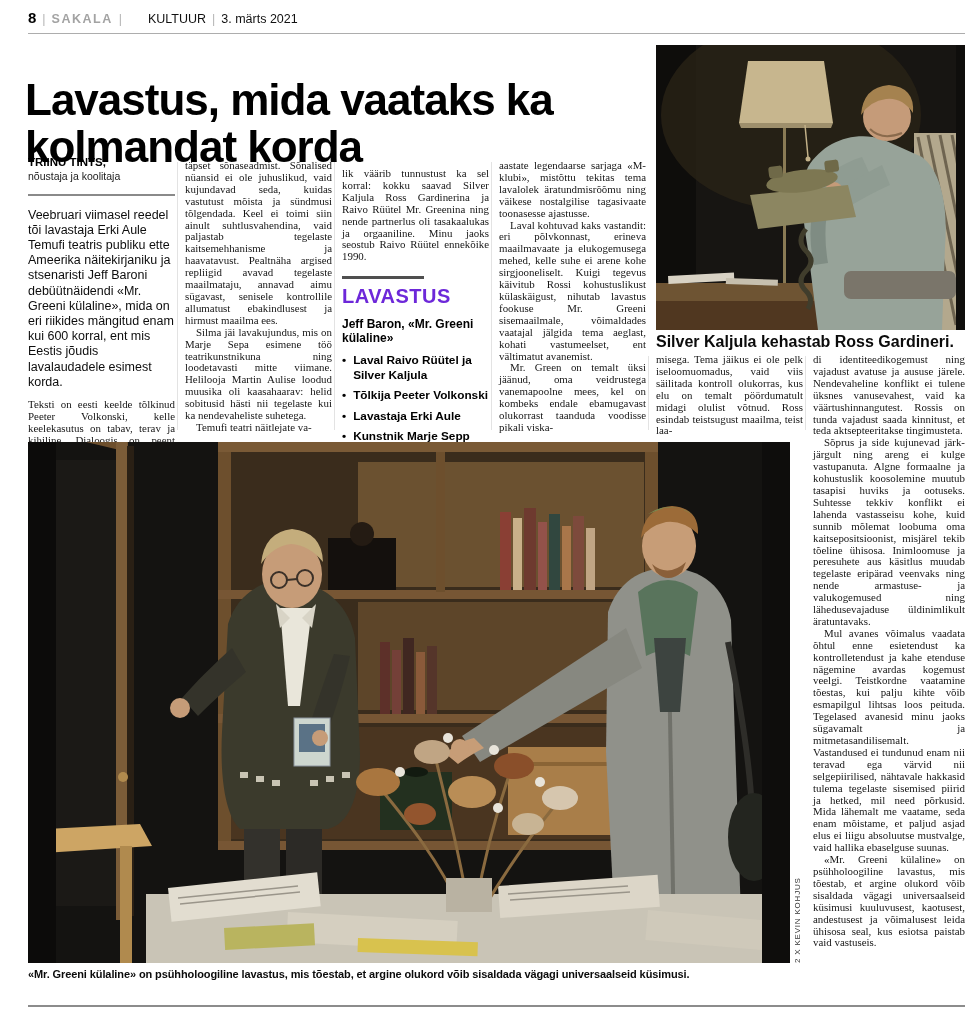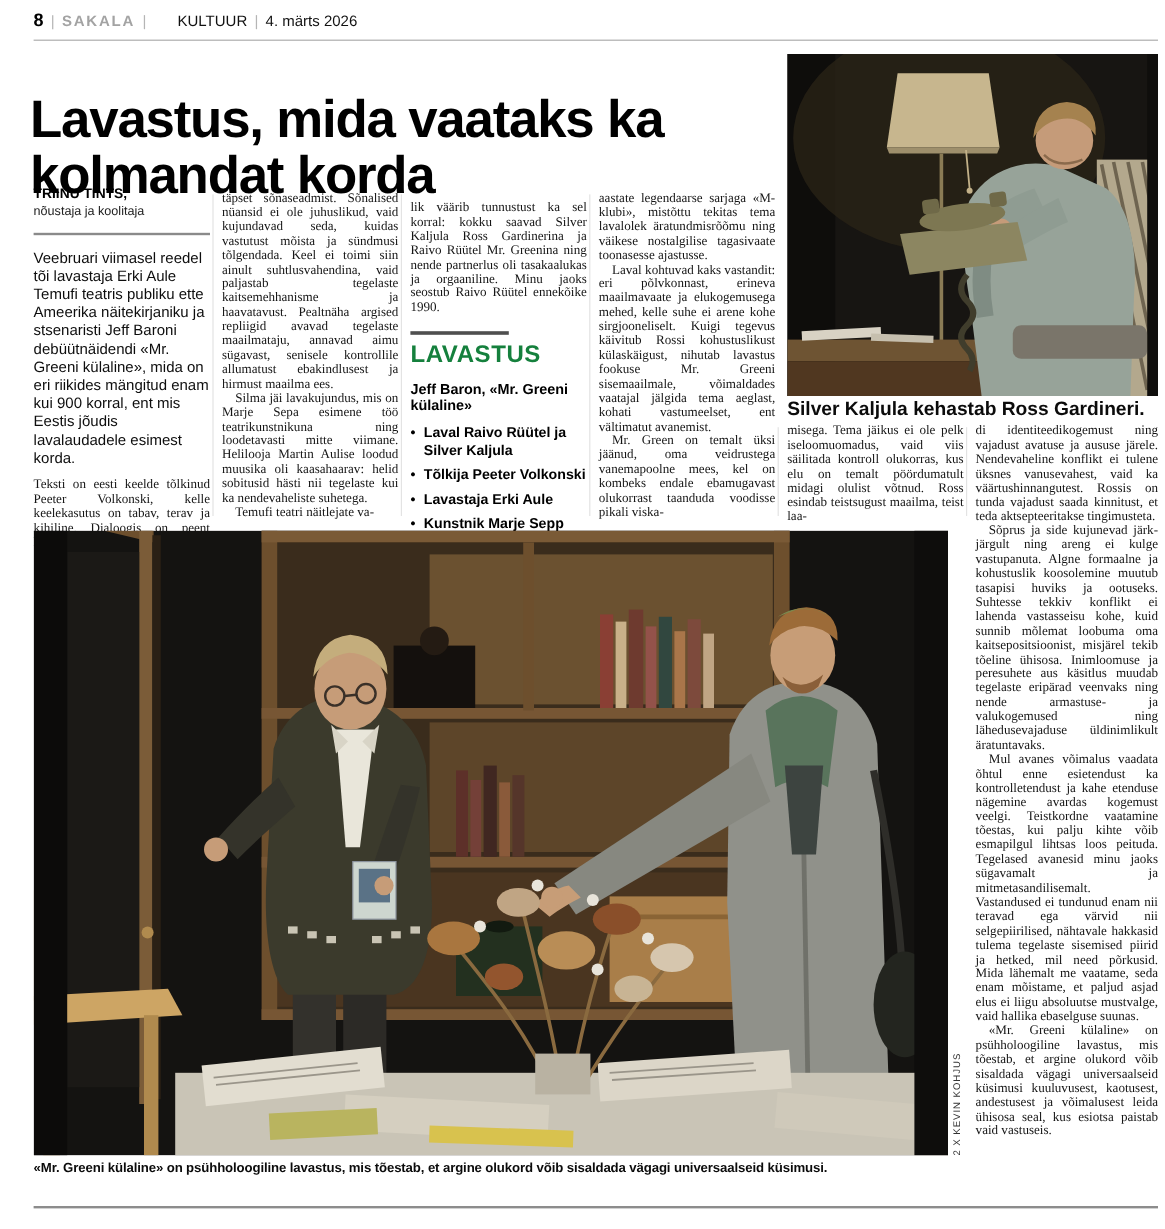--- a/index.html
+++ b/index.html
@@ -35,21 +35,21 @@
 
   .serif{font-family:"Liberation Serif",serif;font-size:10.9px;line-height:11.9px;
          text-align:justify;color:#151515;}
   .serif p{margin:0;}
   .serif p + p{text-indent:11px;}
   .col1 .serif{margin-top:9px;}
 
   
   .infobox{margin-top:13px;}
   .infobox-rule{width:82px;height:3px;background:#4f4f4f;}
-  .infobox-heading{margin-top:6px;font-size:20px;font-weight:bold;letter-spacing:.5px;color:#15803d;}
+  .infobox-heading{margin-top:6px;font-size:20px;font-weight:bold;letter-spacing:.5px;color:#6d28d9;}
   .infobox-title{margin-top:9px;font-size:12px;font-weight:bold;color:#000;line-height:14px;}
   .infobox-list{list-style:none;margin:8px 0 0 0;padding:0;}
   .infobox-list li{display:flex;gap:7px;font-size:11.8px;font-weight:bold;line-height:14.5px;margin-bottom:6px;color:#000;}
   .infobox-list .bullet{flex:0 0 auto;}
   .infobox-source{margin-top:4px;text-align:right;font-size:10.5px;color:#4a4a4a;}
 
   
   .photo-top{position:absolute;left:656px;top:45px;width:309px;height:285px;overflow:hidden;}
   .caption-top{position:absolute;left:656px;top:333px;width:309px;font-size:16px;font-weight:bold;color:#0b0b0b;}
   .photo-main{position:absolute;left:28px;top:442px;width:762px;height:521px;overflow:hidden;}
@@ -74,31 +74,31 @@
 
 <div class="page">
 
   <div class="masthead">
     <span class="pageno">8</span>
     <span class="sep">|</span>
     <span class="brand">SAKALA</span>
     <span class="sep">|</span>
     <span class="section">KULTUUR</span>
     <span class="sep">|</span>
-    <span class="date">4. märts 2026</span>
+    <span class="date">3. märts 2021</span>
   </div>
   <div class="header-rule"></div>
 
   <h1 class="headline">Lavastus, mida vaataks ka kolmandat korda</h1>
 
   <div class="col col1">
     <div class="byline-name">TRIINU TINTS,</div>
     <div class="byline-role">nõustaja ja koolitaja</div>
     <div class="byline-rule"></div>
-    <div class="lead">Veebruari viimasel reedel tõi lavastaja Erki Aule Temufi teatris publiku ette Ameerika näitekirjaniku ja stsenaristi Jeff Baroni debüütnäidendi «Mr. Greeni külaline», mida on eri riikides mängitud enam kui 900 korral, ent mis Eestis jõudis lavalaudadele esimest korda.</div>
+    <div class="lead">Veebruari viimasel reedel tõi lavastaja Erki Aule Temufi teatris publiku ette Ameerika näitekirjaniku ja stsenaristi Jeff Baroni debüütnäidendi «Mr. Greeni külaline», mida on eri riikides mängitud enam kui 600 korral, ent mis Eestis jõudis lavalaudadele esimest korda.</div>
     <div class="serif">
       <p>Teksti on eesti keelde tõlkinud Peeter Volkonski, kelle keelekasutus on tabav, terav ja kihiline. Dialoogis on peent huumorit ja</p>
     </div>
   </div>
 
   <div class="col col2 serif">
     <p>täpset sõnaseadmist. Sõnalised nüansid ei ole juhuslikud, vaid kujundavad seda, kuidas vastutust mõista ja sündmusi tõlgendada. Keel ei toimi siin ainult suhtlusvahendina, vaid paljastab tegelaste kaitsemehhanisme ja haavatavust. Pealtnäha argised repliigid avavad tegelaste maailmataju, annavad aimu sügavast, senisele kontrollile allumatust ebakindlusest ja hirmust maailma ees.</p>
     <p>Silma jäi lavakujundus, mis on Marje Sepa esimene töö teatrikunstnikuna ning loodetavasti mitte viimane. Helilooja Martin Aulise loodud muusika oli kaasahaarav: helid sobitusid hästi nii tegelaste kui ka nendevaheliste suhetega.</p>
     <p>Temufi teatri näitlejate va-</p>
   </div>

